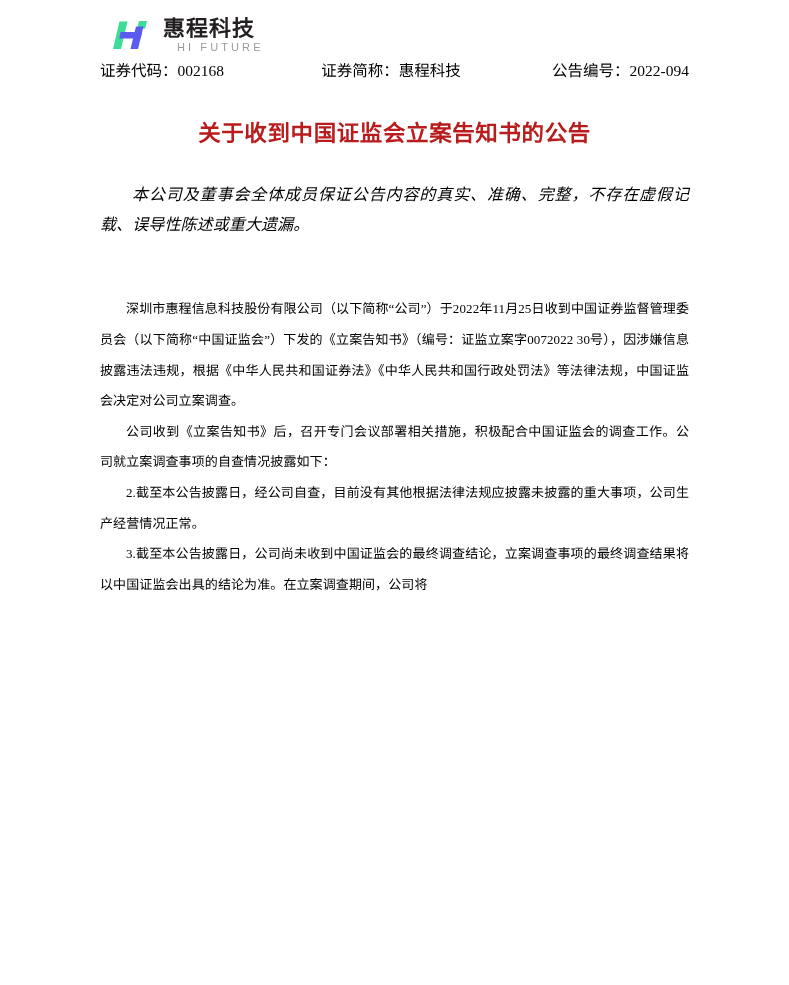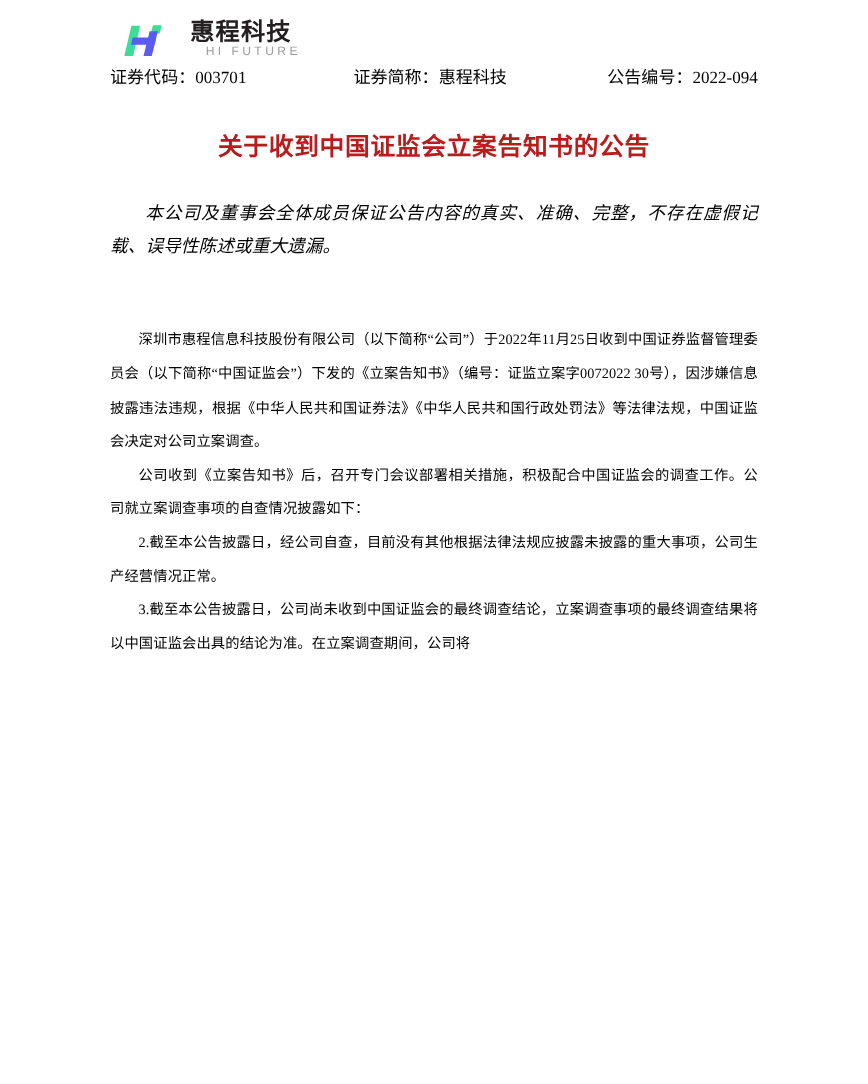--- a/index.html
+++ b/index.html
@@ -25,22 +25,22 @@
     padding: 0 100px 0 100px;
     background: #ffffff;
   }
 
   
   .logo-block {
     position: absolute;
     left: 112px;
     top: 16px;
     display: flex;
-    align-items: flex-end;
-    gap: 25px;
+    align-items: center;
+    gap: 15px;
   }
   .logo-mark {
     width: 36px;
     height: 34px;
     flex: 0 0 auto;
     display: block;
   }
   .logo-text {
     display: flex;
     flex-direction: column;
@@ -145,21 +145,21 @@
 
       <polygon points="8.6,14.0 30.0,14.0 28.6,20.6 7.2,20.6" fill="#5b5bf0"></polygon>
     </svg>
     <span class="logo-text">
       <span class="logo-cn">惠程科技</span>
       <span class="logo-en">HI FUTURE</span>
     </span>
   </div>
 
   <div class="code-line">
-    <span>证券代码：003701</span>
+    <span>证券代码：002168</span>
     <span class="mid">证券简称：惠程科技</span>
     <span>公告编号：2022-094</span>
   </div>
 
   <div class="doc-title">关于收到中国证监会立案告知书的公告</div>
 
   <div class="body-area">
     <p class="para kai">本公司及董事会全体成员保证公告内容的真实、准确、完整，不存在虚假记载、误导性陈述或重大遗漏。</p>
     <div class="gap-after-disclaimer"></div>
     <p class="para song">深圳市惠程信息科技股份有限公司（以下简称“公司”）于2022年11月25日收到中国证券监督管理委员会（以下简称“中国证监会”）下发的《立案告知书》（编号：证监立案字0072022 30号），因涉嫌信息披露违法违规，根据《中华人民共和国证券法》《中华人民共和国行政处罚法》等法律法规，中国证监会决定对公司立案调查。</p>

